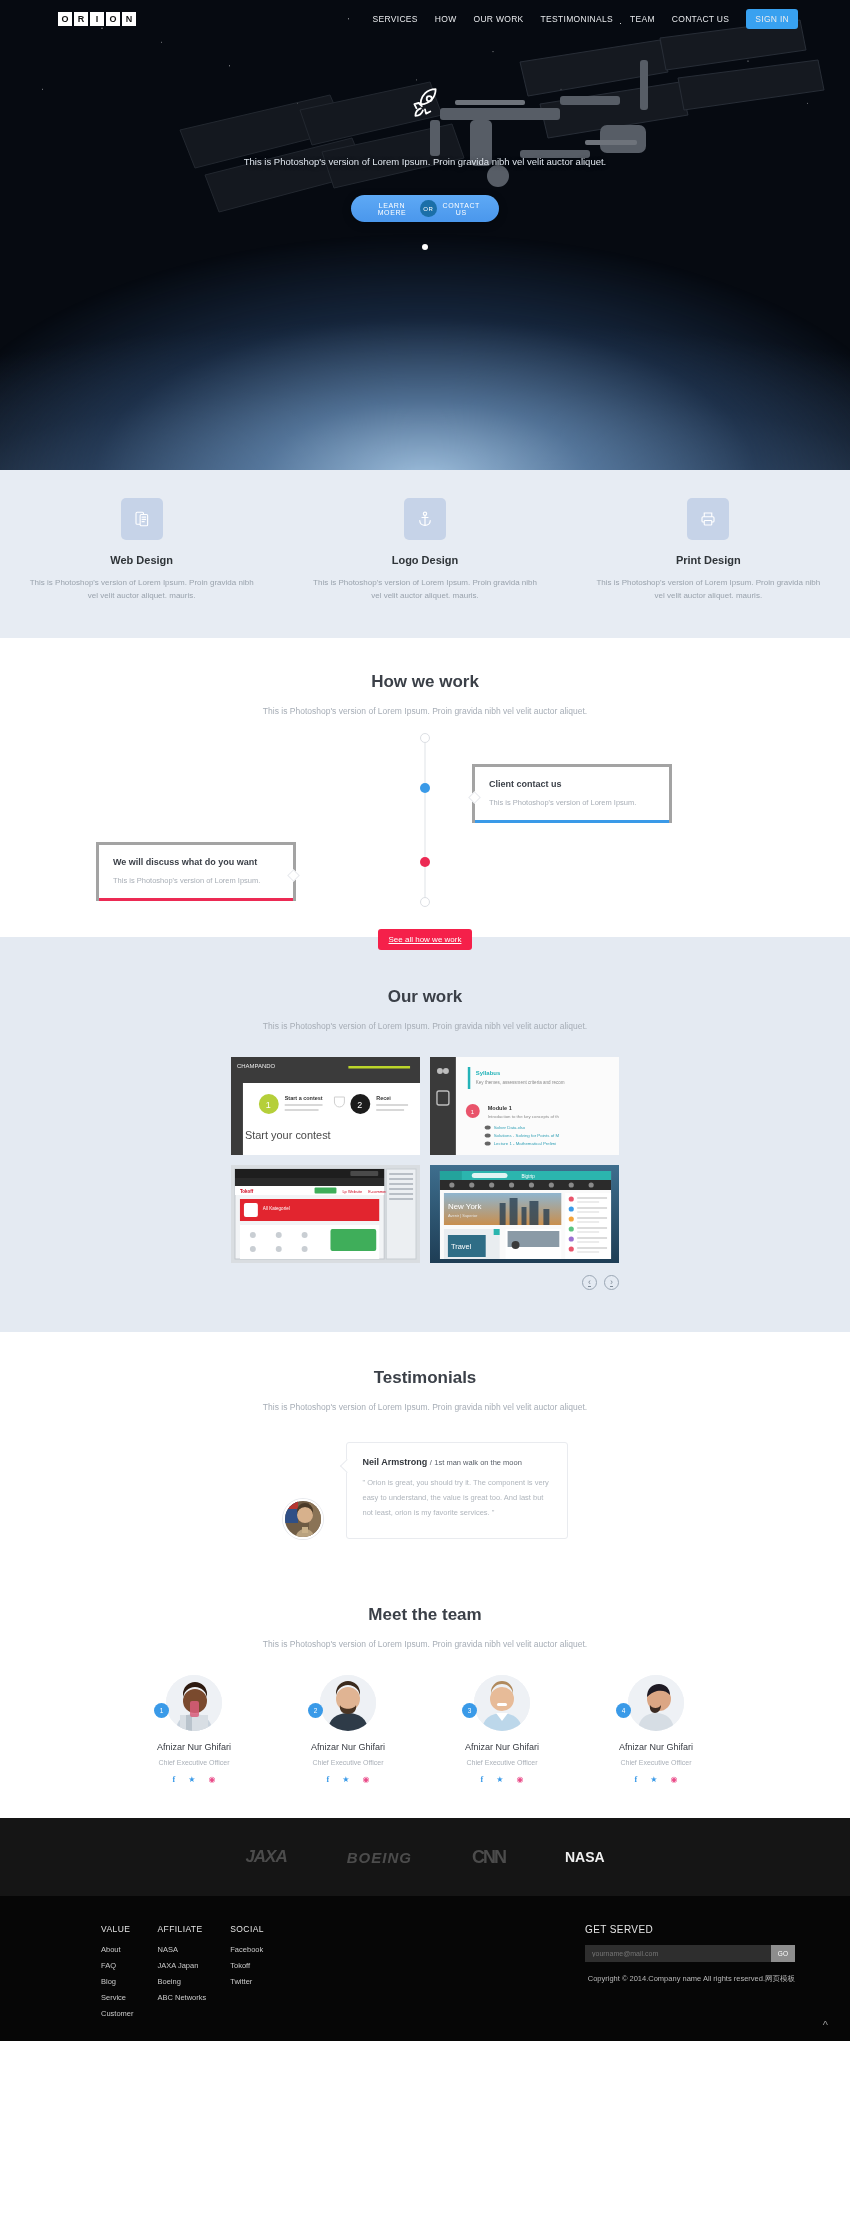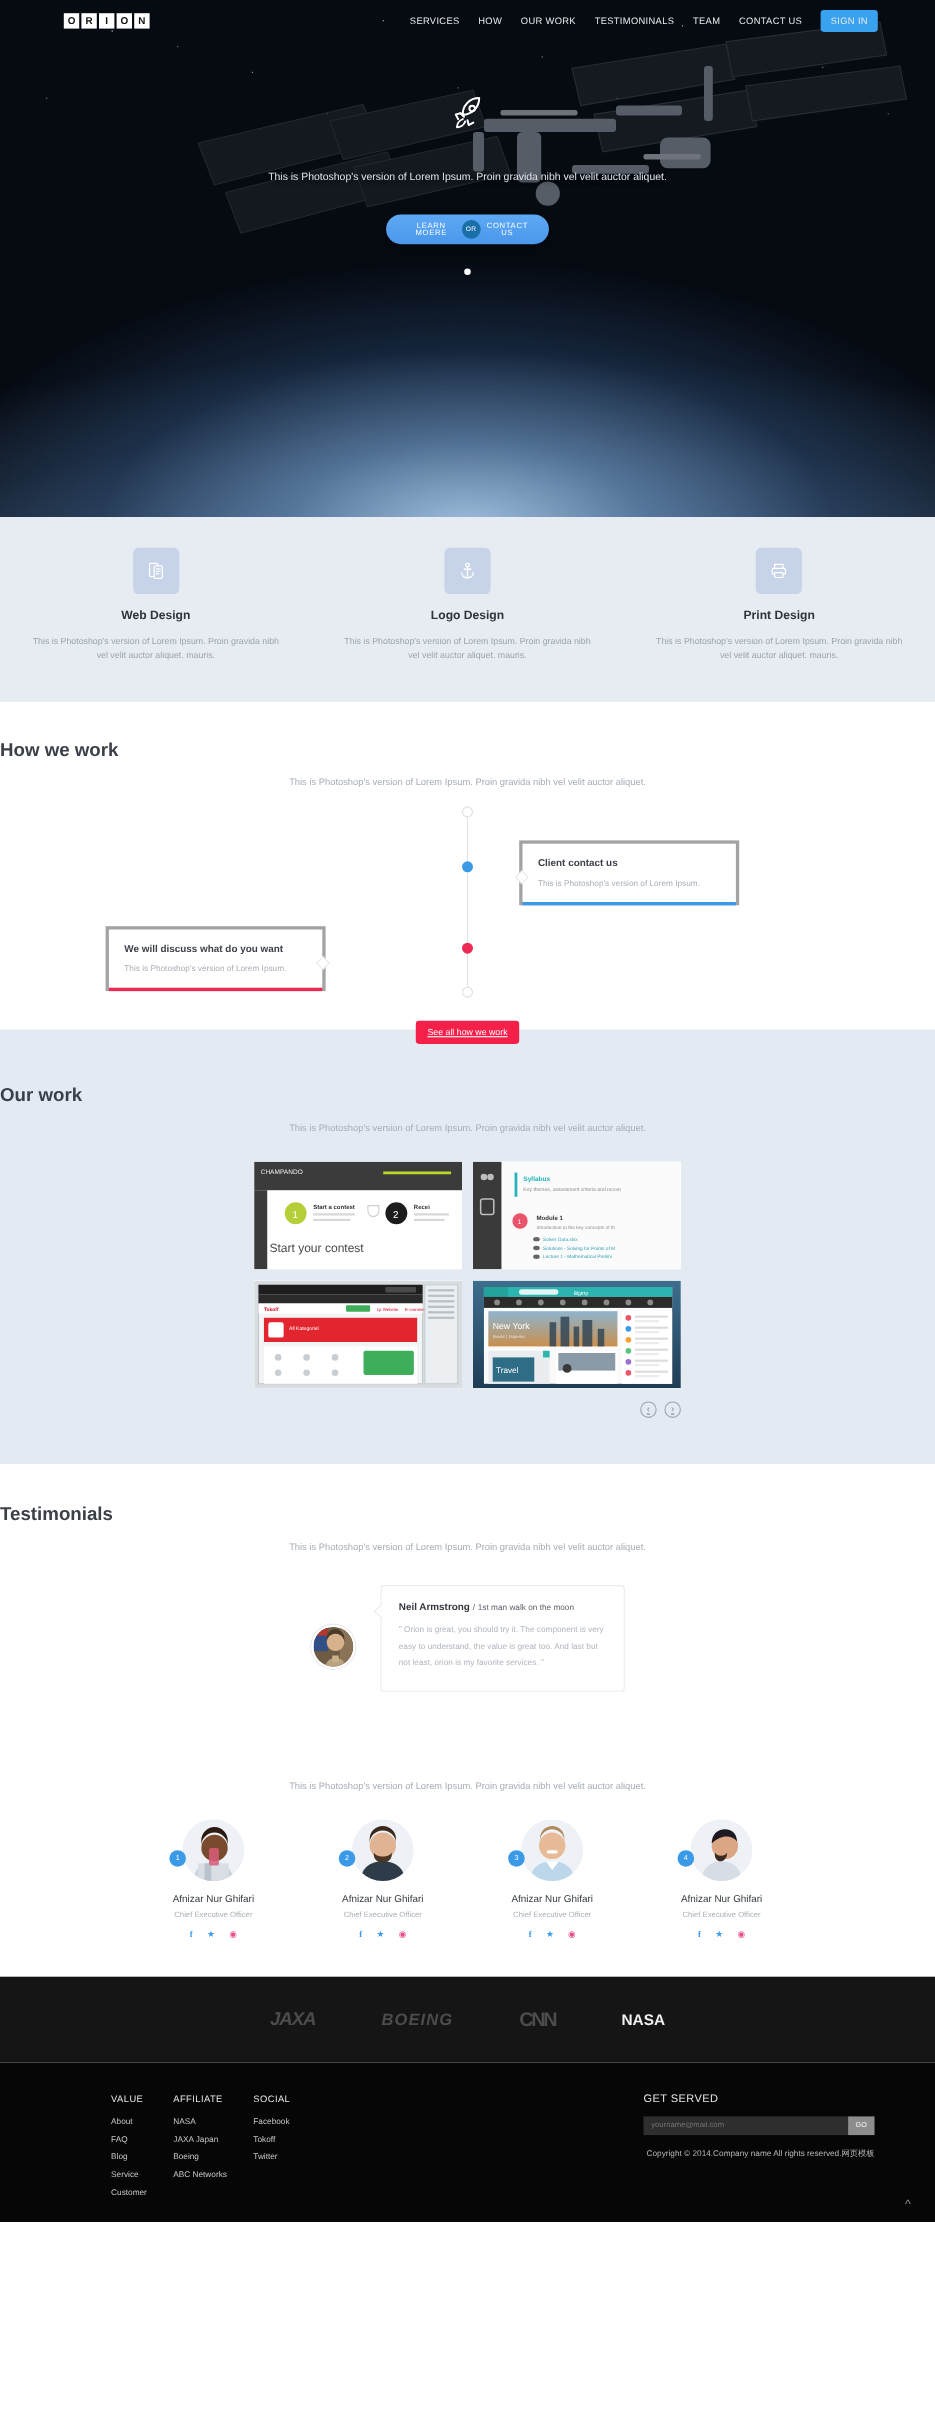--- a/index.html
+++ b/index.html
@@ -92,21 +92,21 @@
   .svc { flex:1; text-align:center; padding: 0 24px; }
   .svc-ico {
     width:42px; height:42px; margin:0 auto 14px; border-radius:5px;
     background:#c6d3e8; display:flex; align-items:center; justify-content:center;
   }
   .svc h3 { font-size:11px; color:#2f3438; margin-bottom:10px; }
   .svc p { font-size:8px; line-height:1.65; color:#9aa3ad; }
 
   
   .section { padding: 34px 0 0; }
-  .sec-title { font-size:17px; color:#3b4048; font-weight:bold; }
+  .sec-title { text-align:center; font-size:17px; color:#3b4048; font-weight:bold; }
   .sec-sub { text-align:center; font-size:8.5px; color:#a6adb6; margin-top:14px; }
 
   .timeline { position:relative; height: 178px; margin-top: 14px; }
   .tl-line { position:absolute; left:50%; top:8px; bottom:8px; width:1px; background:#dfe3e8; transform:translateX(-.5px); }
   .tl-node { position:absolute; left:50%; width:10px; height:10px; border-radius:50%; transform:translate(-50%,-50%); }
   .tl-node.hollow { background:#fff; border:1.5px solid #dcdfe4; }
   .tl-node.blue { background:#3a9ae8; }
   .tl-node.red  { background:#ec2a54; }
 
   .tl-card {
@@ -127,21 +127,21 @@
   
   .ourwork { background:#e4eaf2; padding: 26px 0 42px; margin-top:-13px; }
   .grid { width:388px; margin: 26px auto 0; display:grid; grid-template-columns:1fr 1fr; gap:10px; }
   .thumb { height:98px; overflow:hidden; position:relative; background:#fff; }
   .arrows { width:388px; margin:12px auto 0; display:flex; justify-content:flex-end; gap:7px;}
   .arrow { width:15px; height:15px; border-radius:50%; border:1.4px solid #9aa6b4; color:#7d8996;
            font-size:9px; line-height:12px; text-align:center; display:block; }
 
   
   .testi { padding: 36px 0 40px; }
-  .t-row { display:flex; align-items:center; justify-content:center; margin-top:30px; }
+  .t-row { display:flex; align-items:flex-end; justify-content:center; margin-top:30px; }
   .t-avatar { width:40px; height:40px; border-radius:50%; overflow:hidden; margin-top:14px; margin-right:23px; flex:none; border:2px solid #fff; box-shadow:0 0 0 1px #e7e9ed;}
   .t-card { width:222px; background:#fff; border:1px solid #e9ebef; border-radius:3px; padding:14px 16px 18px; position:relative; }
   .t-card:before { content:""; position:absolute; left:-5px; top:18px; width:9px; height:9px; background:#fff;
                    border-left:1px solid #e9ebef; border-bottom:1px solid #e9ebef; transform:rotate(45deg); }
   .t-name { font-size:9px; color:#33373d; font-weight:bold; }
   .t-name em { font-style:normal; font-weight:normal; font-size:7.5px; color:#5a6069; }
   .t-quote { font-size:7.5px; line-height:2.0; color:#b0b6bd; margin-top:8px; }
 
   
   .team { padding: 26px 0 34px; }
@@ -526,20 +526,21 @@
           <span>Neil Armstrong</span>
           <em>/</em>
           <em>1st man walk on the moon</em>
         </div>
         <p class="t-quote">" Orion is great, you should try it. The component is very easy to understand, the value is great too. And last but not least, orion is my favorite services. "</p>
       </div>
     </div>
   </div>
 
   <div class="team">
+    <h2 class="sec-title">Meet the team</h2>
     <p class="sec-sub">This is Photoshop's version of Lorem Ipsum. Proin gravida nibh vel velit auctor aliquet.</p>
 
     <div class="team-row">
 
       <div class="member">
         <div class="m-badge">1</div>
         <div class="m-photo">
           <svg viewBox="0 0 56 56" width="56" height="56">
             <rect width="56" height="56" fill="#eef1f5"></rect>
             <path d="M10 56c0-11 8-17 18-17s18 6 18 17z" fill="#c9d3dd"></path>

